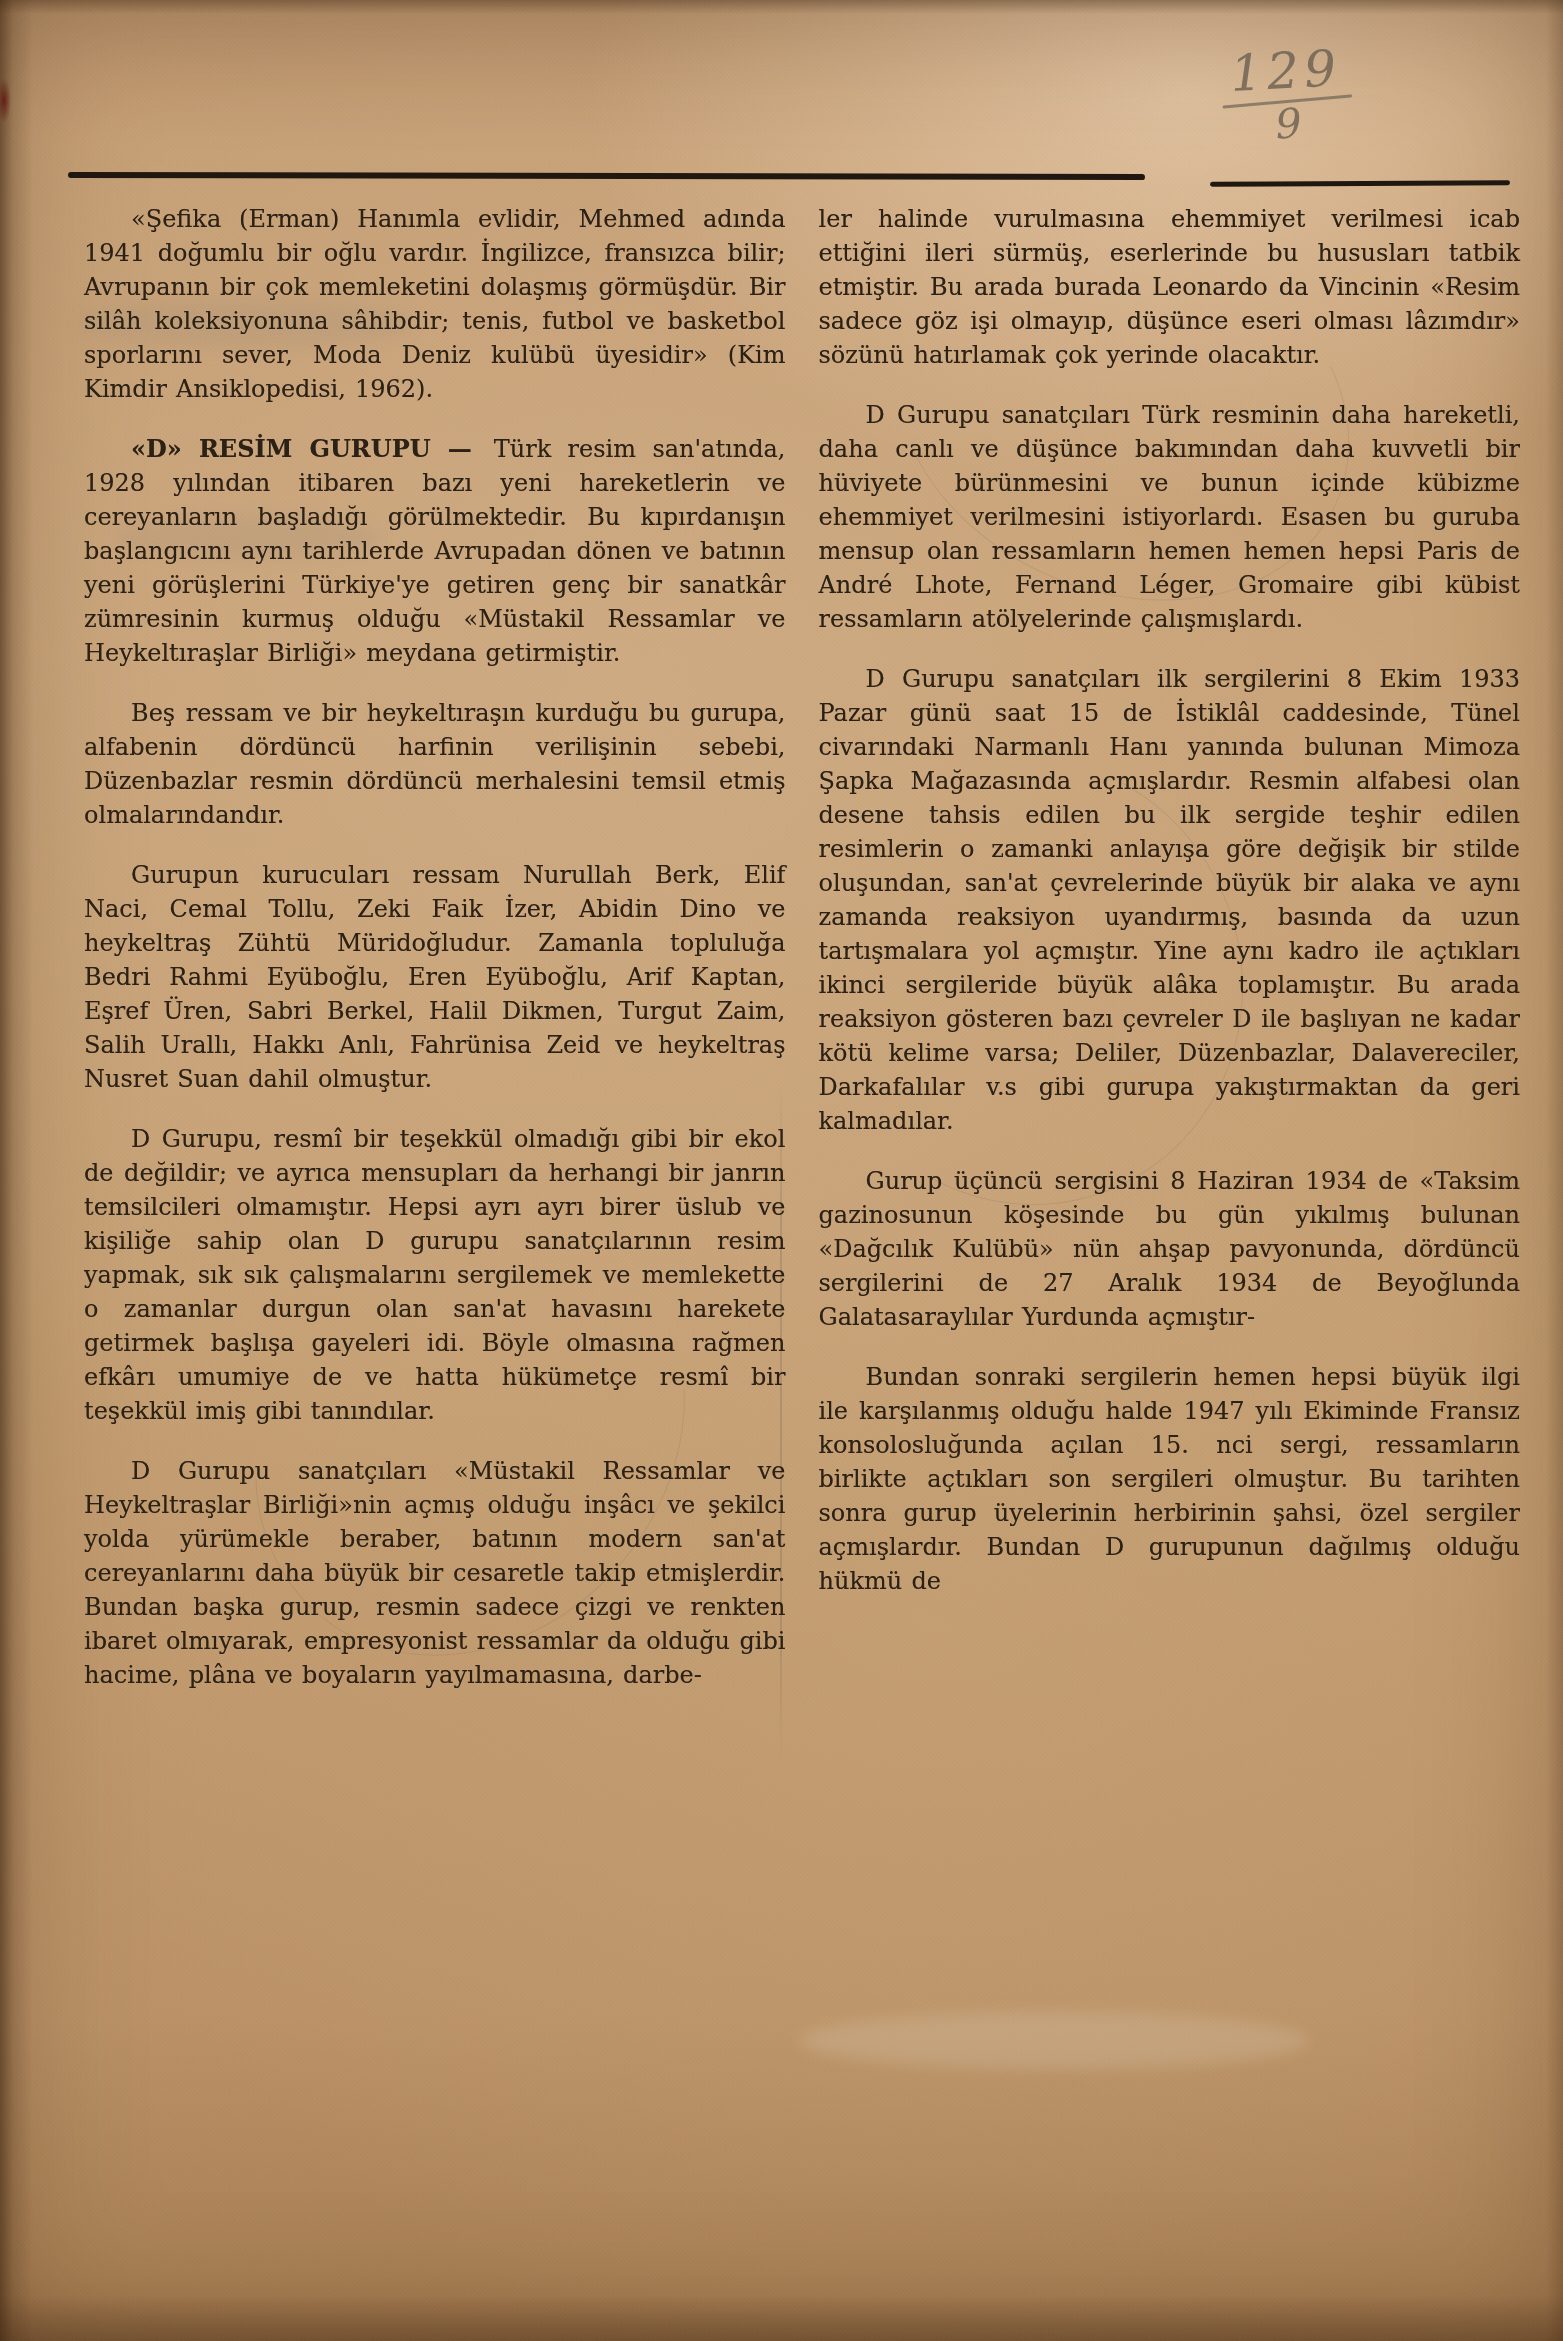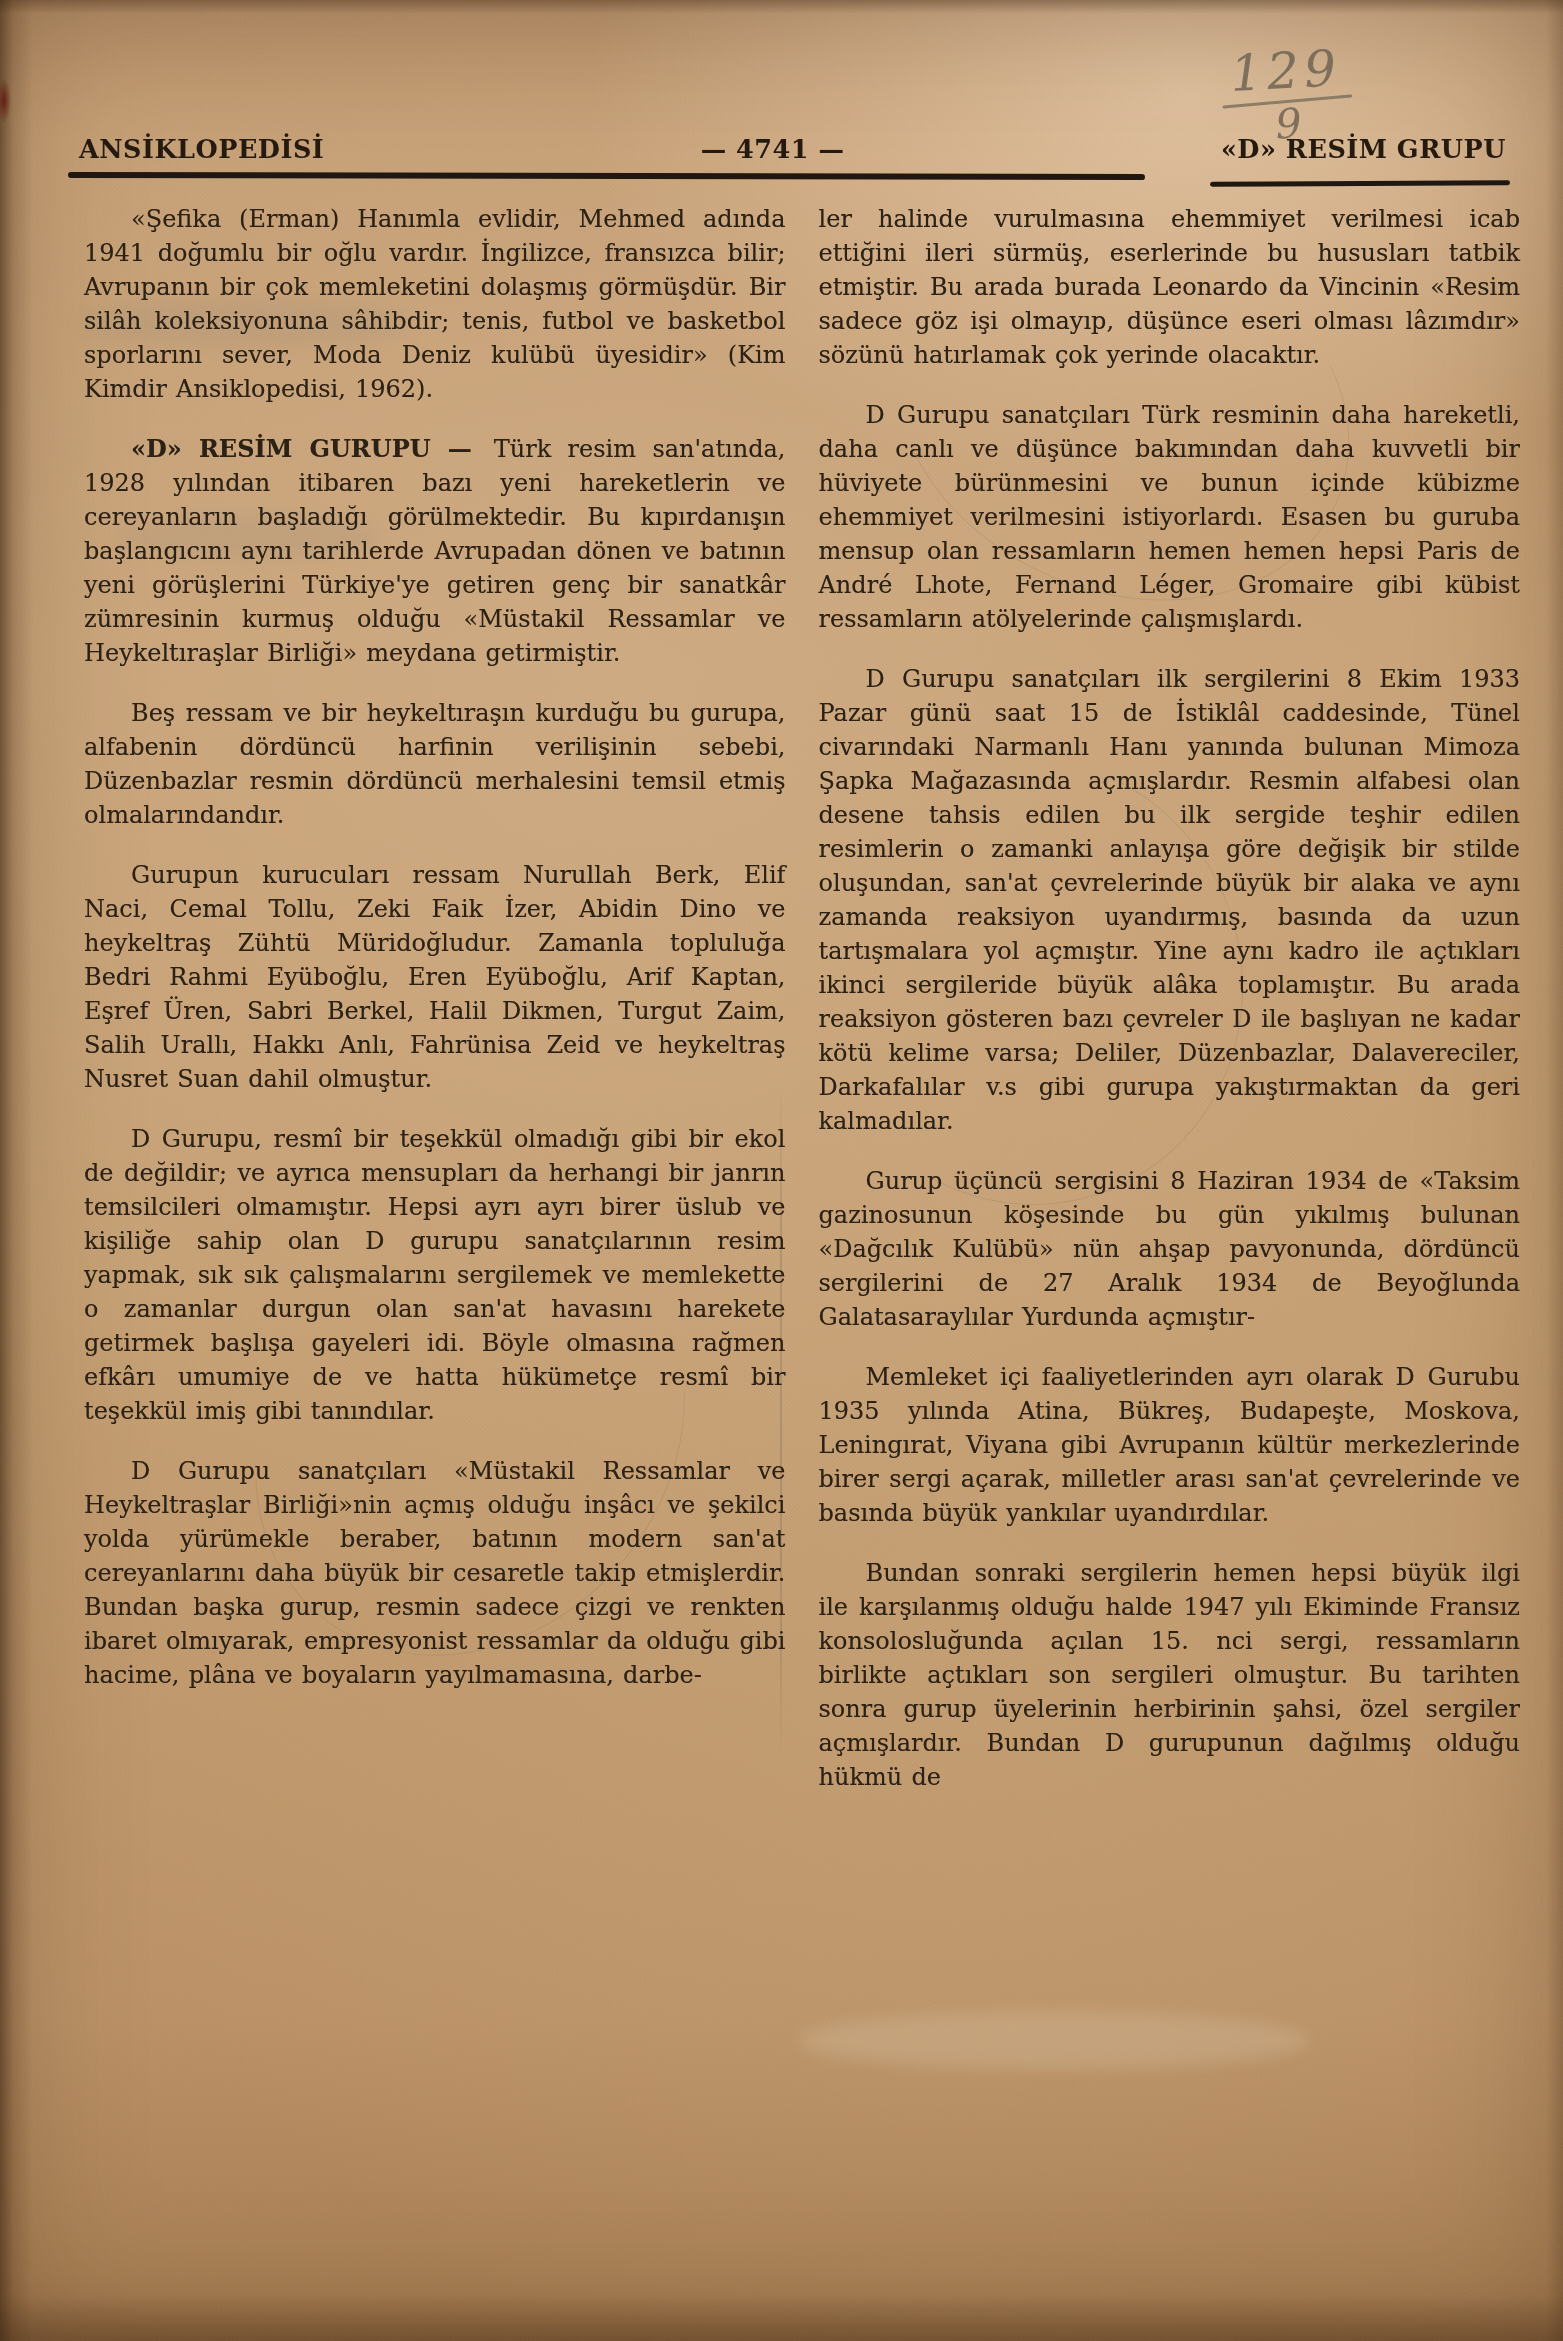--- a/index.html
+++ b/index.html
@@ -100,41 +100,35 @@
   <div class="scribble b"></div>
   <div class="scribble c"></div>
   <div class="gutter-line"></div>
 
   <div class="handwriting">
     <div class="hw-top">129</div>
     <div class="hw-rule"></div>
     <div class="hw-bottom">9</div>
   </div>
 
-  <div class="header">
-    <span>ANSİKLOPEDİSİ</span>
-    <span>— 4741 —</span>
-    <span>«D» RESİM GRUPU</span>
-  </div>
   <div class="rule-left"></div>
   <div class="rule-right"></div>
 
   <div class="columns">
     <div class="col">
       <p>«Şefika (Erman) Hanımla evlidir, Mehmed adında 1941 doğumlu bir oğlu vardır. İngilizce, fransızca bilir; Avrupanın bir çok memleketini dolaşmış görmüşdür. Bir silâh koleksiyonuna sâhibdir; tenis, futbol ve basketbol sporlarını sever, Moda Deniz kulübü üyesidir» (Kim Kimdir Ansiklopedisi, 1962).</p>
       <p><span class="lead">«D» RESİM GURUPU —</span><span>Türk resim san'atında, 1928 yılından itibaren bazı yeni hareketlerin ve cereyanların başladığı görülmektedir. Bu kıpırdanışın başlangıcını aynı tarihlerde Avrupadan dönen ve batının yeni görüşlerini Türkiye'ye getiren genç bir sanatkâr zümresinin kurmuş olduğu «Müstakil Ressamlar ve Heykeltıraşlar Birliği» meydana getirmiştir.</span></p>
       <p>Beş ressam ve bir heykeltıraşın kurduğu bu gurupa, alfabenin dördüncü harfinin verilişinin sebebi, Düzenbazlar resmin dördüncü merhalesini temsil etmiş olmalarındandır.</p>
       <p>Gurupun kurucuları ressam Nurullah Berk, Elif Naci, Cemal Tollu, Zeki Faik İzer, Abidin Dino ve heykeltraş Zühtü Müridoğludur. Zamanla topluluğa Bedri Rahmi Eyüboğlu, Eren Eyüboğlu, Arif Kaptan, Eşref Üren, Sabri Berkel, Halil Dikmen, Turgut Zaim, Salih Urallı, Hakkı Anlı, Fahrünisa Zeid ve heykeltraş Nusret Suan dahil olmuştur.</p>
       <p>D Gurupu, resmî bir teşekkül olmadığı gibi bir ekol de değildir; ve ayrıca mensupları da herhangi bir janrın temsilcileri olmamıştır. Hepsi ayrı ayrı birer üslub ve kişiliğe sahip olan D gurupu sanatçılarının resim yapmak, sık sık çalışmalarını sergilemek ve memlekette o zamanlar durgun olan san'at havasını harekete getirmek başlışa gayeleri idi. Böyle olmasına rağmen efkârı umumiye de ve hatta hükümetçe resmî bir teşekkül imiş gibi tanındılar.</p>
       <p>D Gurupu sanatçıları «Müstakil Ressamlar ve Heykeltraşlar Birliği»nin açmış olduğu inşâcı ve şekilci yolda yürümekle beraber, batının modern san'at cereyanlarını daha büyük bir cesaretle takip etmişlerdir. Bundan başka gurup, resmin sadece çizgi ve renkten ibaret olmıyarak, empresyonist ressamlar da olduğu gibi hacime, plâna ve boyaların yayılmamasına, darbe-</p>
     </div>
     <div class="col">
       <p style="text-indent:0;">ler halinde vurulmasına ehemmiyet verilmesi icab ettiğini ileri sürmüş, eserlerinde bu hususları tatbik etmiştir. Bu arada burada Leonardo da Vincinin «Resim sadece göz işi olmayıp, düşünce eseri olması lâzımdır» sözünü hatırlamak çok yerinde olacaktır.</p>
       <p>D Gurupu sanatçıları Türk resminin daha hareketli, daha canlı ve düşünce bakımından daha kuvvetli bir hüviyete bürünmesini ve bunun içinde kübizme ehemmiyet verilmesini istiyorlardı. Esasen bu guruba mensup olan ressamların hemen hemen hepsi Paris de André Lhote, Fernand Léger, Gromaire gibi kübist ressamların atölyelerinde çalışmışlardı.</p>
       <p>D Gurupu sanatçıları ilk sergilerini 8 Ekim 1933 Pazar günü saat 15 de İstiklâl caddesinde, Tünel civarındaki Narmanlı Hanı yanında bulunan Mimoza Şapka Mağazasında açmışlardır. Resmin alfabesi olan desene tahsis edilen bu ilk sergide teşhir edilen resimlerin o zamanki anlayışa göre değişik bir stilde oluşundan, san'at çevrelerinde büyük bir alaka ve aynı zamanda reaksiyon uyandırmış, basında da uzun tartışmalara yol açmıştır. Yine aynı kadro ile açtıkları ikinci sergileride büyük alâka toplamıştır. Bu arada reaksiyon gösteren bazı çevreler D ile başlıyan ne kadar kötü kelime varsa; Deliler, Düzenbazlar, Dalavereciler, Darkafalılar v.s gibi gurupa yakıştırmaktan da geri kalmadılar.</p>
       <p>Gurup üçüncü sergisini 8 Haziran 1934 de «Taksim gazinosunun köşesinde bu gün yıkılmış bulunan «Dağcılık Kulübü» nün ahşap pavyonunda, dördüncü sergilerini de 27 Aralık 1934 de Beyoğlunda Galatasaraylılar Yurdunda açmıştır-</p>
-      <p>Memleket içi faaliyetlerinden ayrı olarak D Gurubu 1935 yılında Atina, Bükreş, Budapeşte, Moskova, Leningırat, Viyana gibi Avrupanın kültür merkezlerinde birer sergi açarak, milletler arası san'at çevrelerinde ve basında büyük yankılar uyandırdılar.</p>
       <p>Bundan sonraki sergilerin hemen hepsi büyük ilgi ile karşılanmış olduğu halde 1947 yılı Ekiminde Fransız konsolosluğunda açılan 15. nci sergi, ressamların birlikte açtıkları son sergileri olmuştur. Bu tarihten sonra gurup üyelerinin herbirinin şahsi, özel sergiler açmışlardır. Bundan D gurupunun dağılmış olduğu hükmü de</p>
     </div>
   </div>
 
 </div>
 
 
 </body></html>

